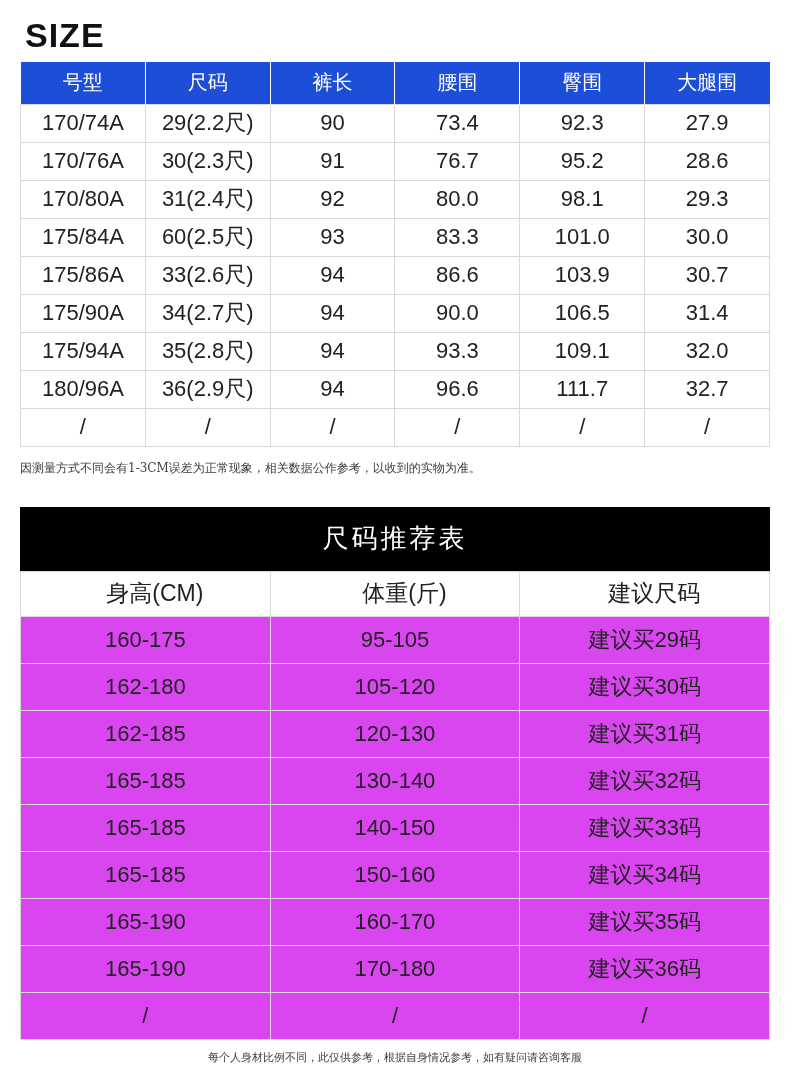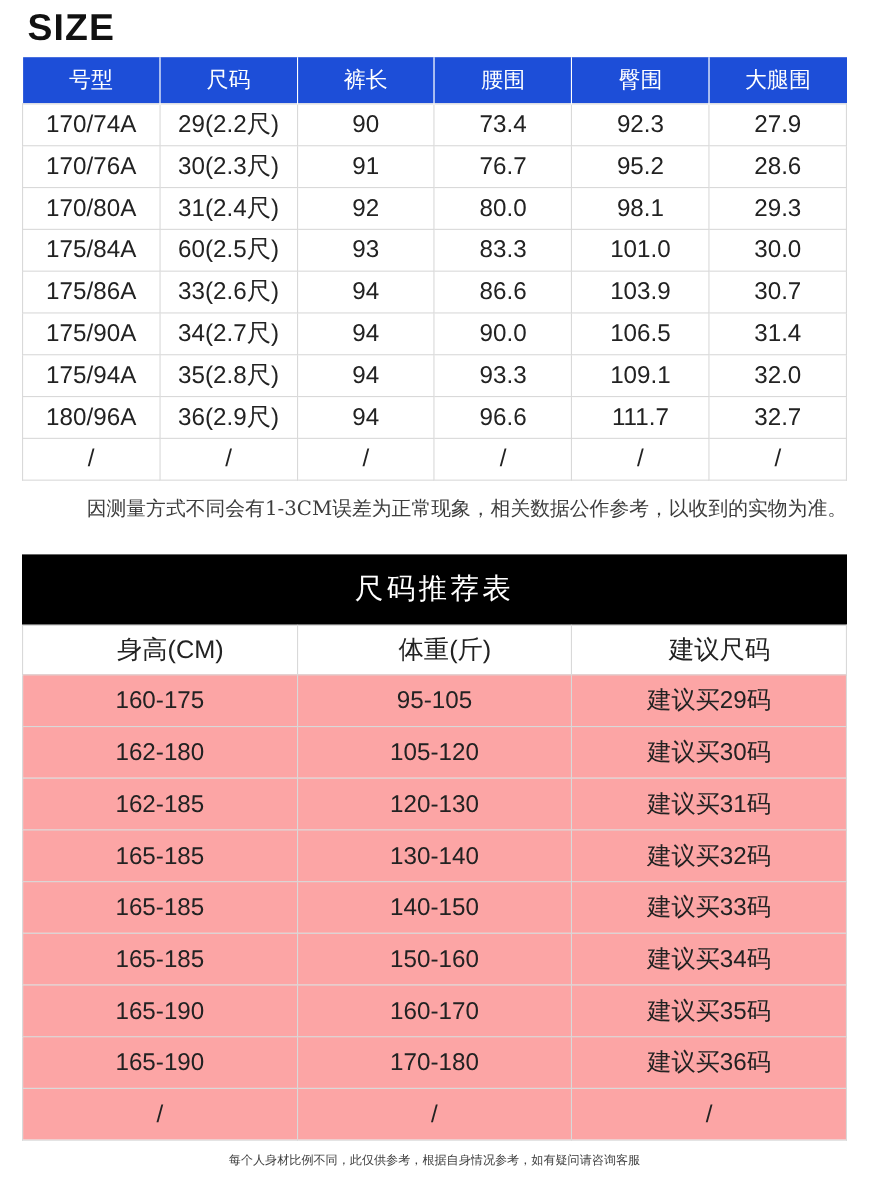--- a/index.html
+++ b/index.html
@@ -7,21 +7,21 @@
     margin: 0; padding: 0;
     width: 790px; height: 1071px;
     background: #ffffff;
     overflow: hidden;
     font-family: "Liberation Sans", "DejaVu Sans", sans-serif;
     color: #222222;
   }
   .page { width: 790px; padding: 0 20px; }
 
   .size-title {
-    margin: 6px 0 8px 5px;
+    margin: 16px 0 8px 5px;
     font-size: 34px;
     line-height: 38px;
     font-weight: bold;
     letter-spacing: 1px;
     color: #111111;
   }
 
   table {
     width: 750px;
     border-collapse: collapse;
@@ -42,23 +42,23 @@
   .size-table tbody td {
     height: 38px;
     font-size: 22px;
     color: #222222;
     border: 1px solid #d9d9d9;
     background: #ffffff;
   }
 
   .table-note {
     margin: 13px 0 0 0;
-    text-align: right;
+    text-align: left;
     font-family: "DejaVu Serif", "Liberation Serif", serif;
-    font-size: 18px;
+    font-size: 12px;
     color: #3d3d3d;
   }
 
   
   .recommend-banner {
     margin-top: 30px;
     width: 750px;
     height: 64px;
     background: #000000;
     color: #ffffff;
@@ -76,21 +76,21 @@
     color: #222222;
     border: 1px solid #d9d9d9;
     background: #ffffff;
     padding-left: 20px;
   }
   .recommend-table tbody td {
     height: 47px;
     font-size: 22px;
     color: #222222;
     border: 1px solid #d9d9d9;
-    background: #fca5a5;
+    background: #d946ef;
   }
 
   .bottom-note {
     margin: 10px 0 0 0;
     text-align: center;
     font-family: Liberation Sans, sans-serif;
     font-size: 11px;
     color: #3d3d3d;
   }
 </style>

